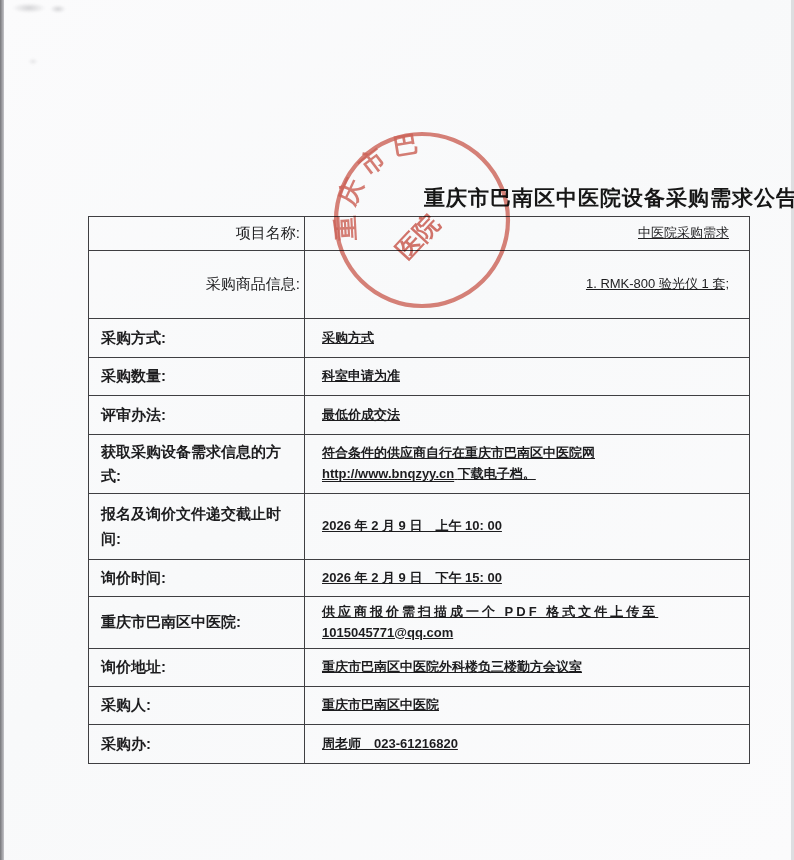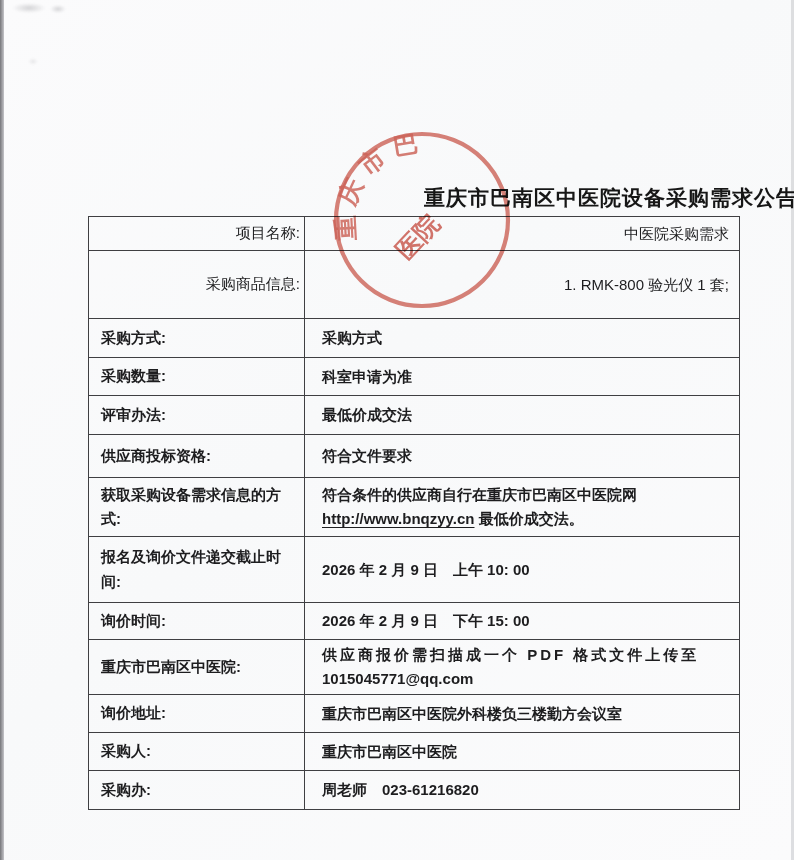--- a/index.html
+++ b/index.html
@@ -51,22 +51,22 @@
     vertical-align:middle;
     color:#1d1d1f;
   }
   td.lbl{
     width:199px;
     padding:3px 4px 3px 12px;
     font-size:15px;font-weight:700;line-height:1.62;
   }
   td.val{
     width:407px;
-    padding:3px 10px 3px 17px;
-    font-size:15px;font-weight:700;line-height:1.6;
+    padding:3px 20px 3px 17px;
+    font-size:13px;font-weight:700;line-height:1.6;text-decoration:underline;
   }
   tr.plain td{font-weight:400;text-align:right;}
   tr.r0{height:34px;} tr.r1{height:68px;} tr.r2{height:39px;}
   tr.r3{height:38px;} tr.r4{height:39px;} tr.r5{height:43px;}
   tr.r6{height:59px;} tr.r7{height:66px;} tr.r8{height:37px;}
   tr.r9{height:52px;} tr.r10{height:38px;} tr.r11{height:38px;}
   tr.r12{height:39px;}
   .url{
     text-decoration:underline;
     text-underline-offset:3px;
@@ -109,30 +109,26 @@
         <td class="val">采购方式</td>
       </tr>
       <tr class="r3">
         <td class="lbl">采购数量:</td>
         <td class="val">科室申请为准</td>
       </tr>
       <tr class="r4">
         <td class="lbl">评审办法:</td>
         <td class="val">最低价成交法</td>
       </tr>
-      <tr class="r5">
-        <td class="lbl">供应商投标资格:</td>
-        <td class="val">符合文件要求</td>
-      </tr>
       <tr class="r6">
         <td class="lbl">获取采购设备需求信息的方式:</td>
         <td class="val">
           <span>符合条件的供应商自行在重庆市巴南区中医院网</span><br>
           <span class="url">http://www.bnqzyy.cn</span>
-          <span>最低价成交法。</span>
+          <span>下载电子档。</span>
         </td>
       </tr>
       <tr class="r7">
         <td class="lbl">报名及询价文件递交截止时间:</td>
         <td class="val">2026 年 2 月 9 日　上午 10: 00</td>
       </tr>
       <tr class="r8">
         <td class="lbl">询价时间:</td>
         <td class="val">2026 年 2 月 9 日　下午 15: 00</td>
       </tr>

